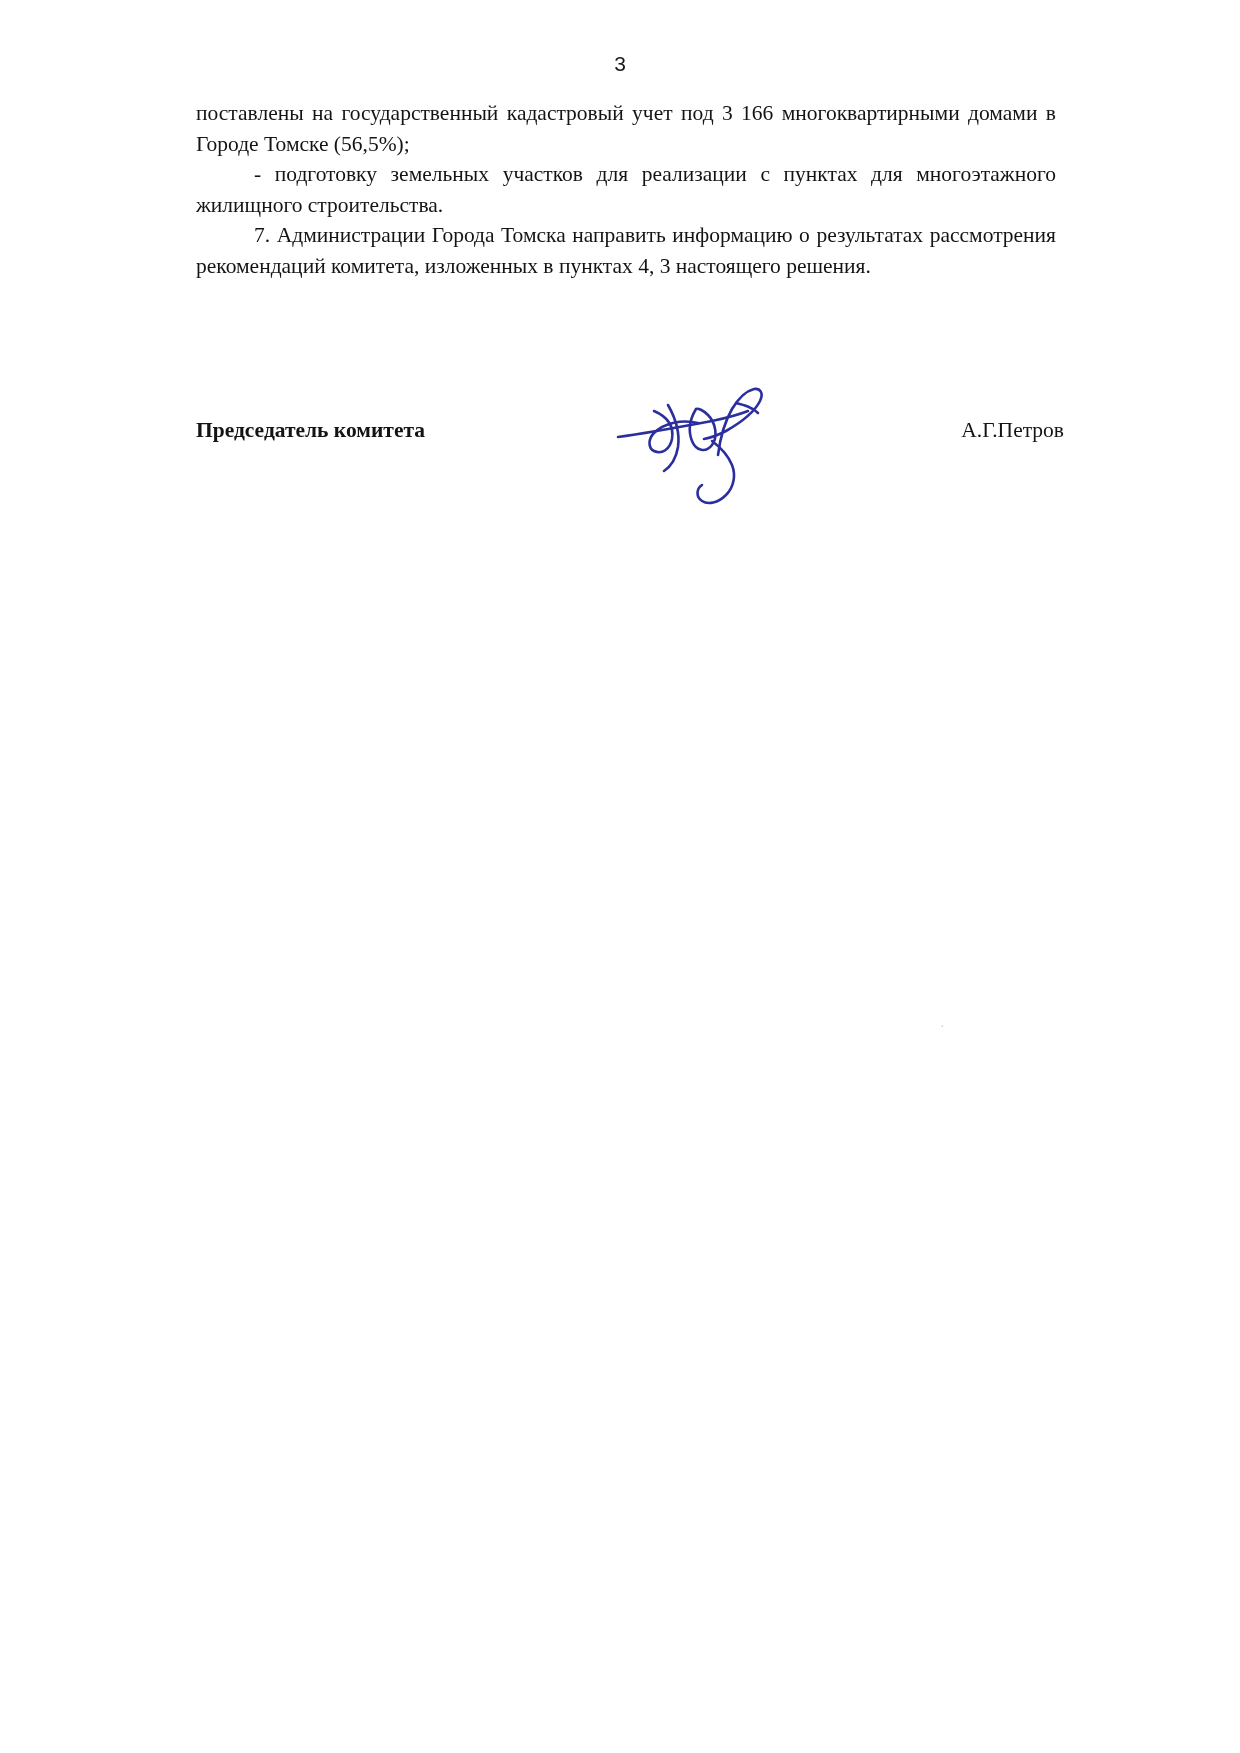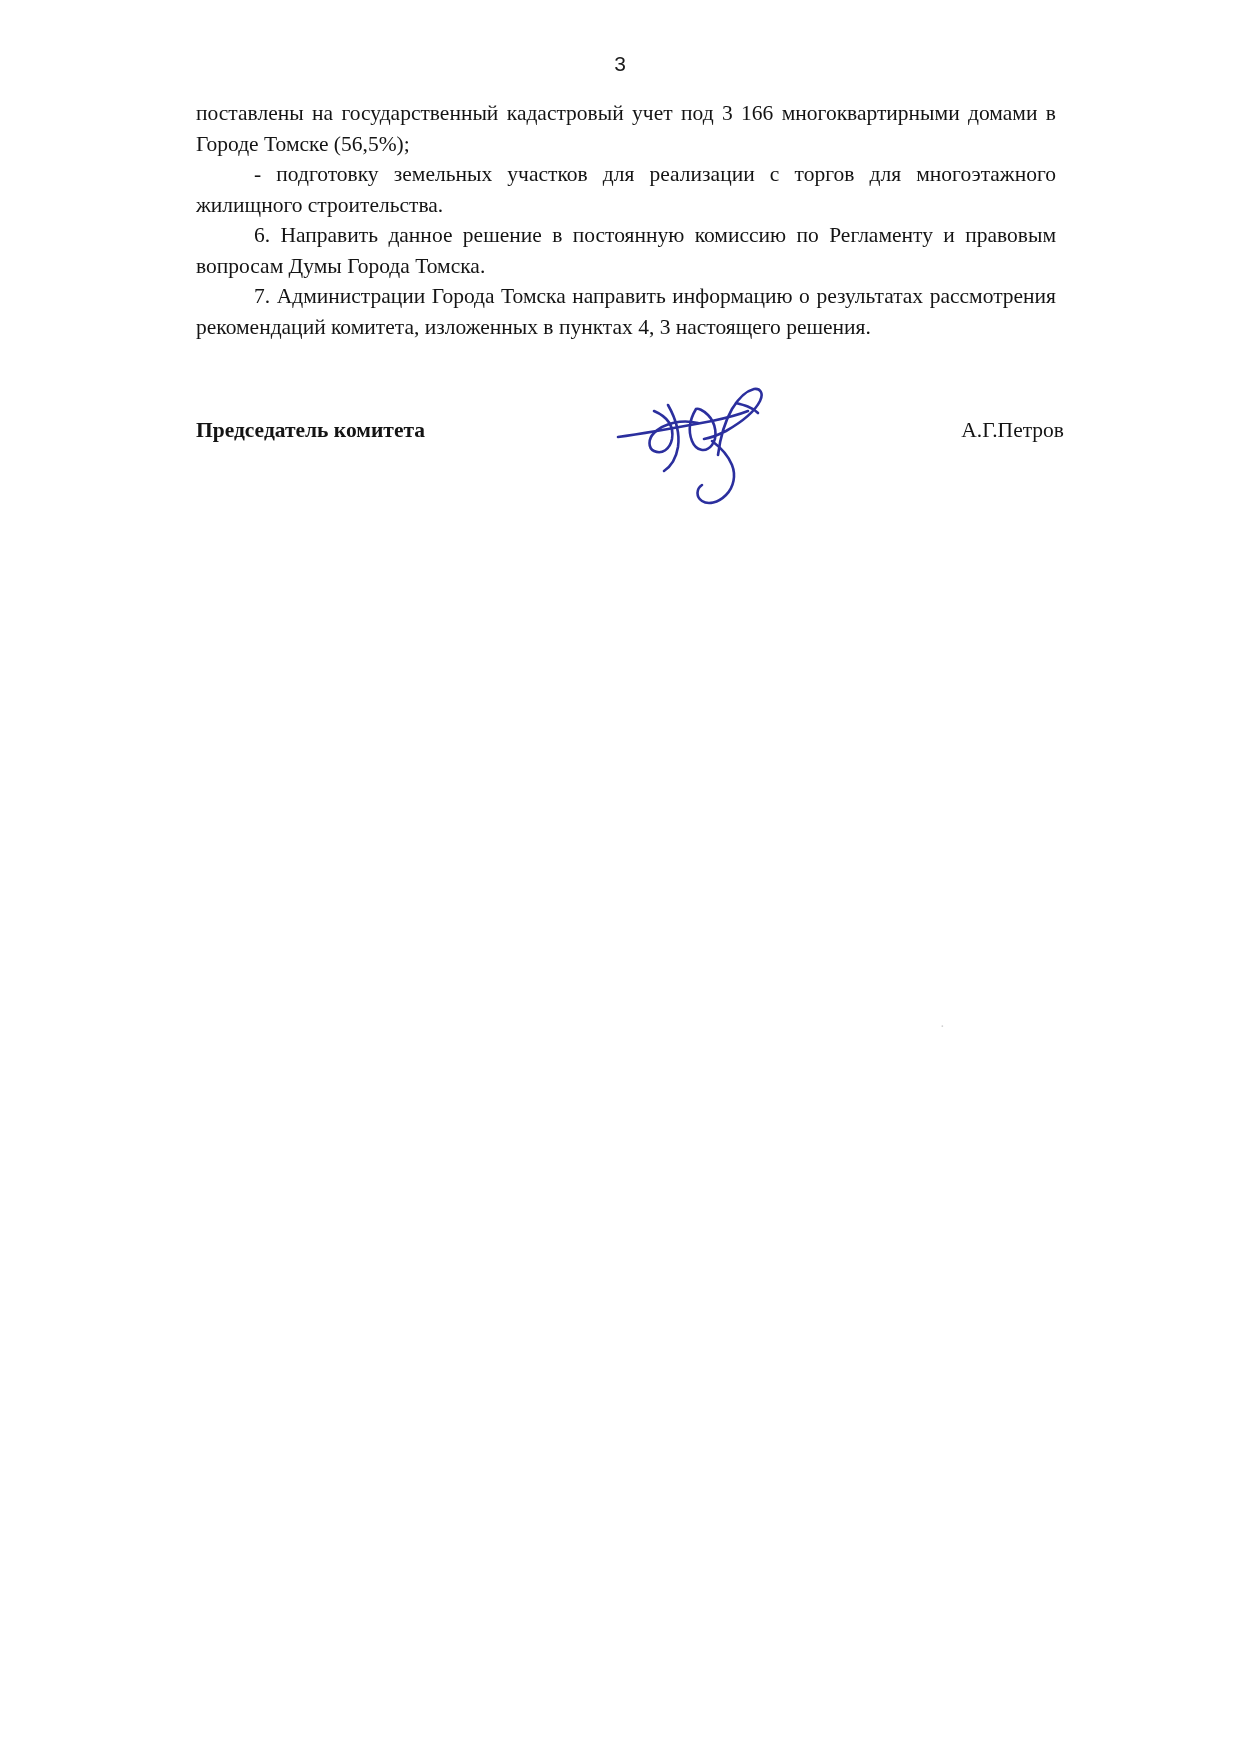--- a/index.html
+++ b/index.html
@@ -92,22 +92,21 @@
 </style>
 </head>
 <body>
 
 <div class="page">
 
   <div class="page-number">3</div>
 
   <div class="body-text">
     <p>поставлены на государственный кадастровый учет под 3 166 многоквартирными домами в Городе Томске (56,5%);</p>
-    <p class="para-indent">- подготовку земельных участков для реализации с торгов для многоэтажного жилищного строительства.</p>
-    <p class="para-indent">6. Направить данное решение в постоянную комиссию по Регламенту и правовым вопросам Думы Города Томска.</p>
+    <p class="para-indent">- подготовку земельных участков для реализации с пунктах для многоэтажного жилищного строительства.</p>
     <p class="para-indent">7. Администрации Города Томска направить информацию о результатах рассмотрения рекомендаций комитета, изложенных в пунктах 4, 3 настоящего решения.</p>
   </div>
 
   <div class="sig-block">
     <span class="sig-role">Председатель комитета</span>
     <span class="sig-name">А.Г.Петров</span>
   </div>
 
   <div class="signature">
     <svg viewBox="0 0 200 150" width="200" height="150" fill="none" stroke="#2b2f9e" stroke-width="2.6" stroke-linecap="round" stroke-linejoin="round">

